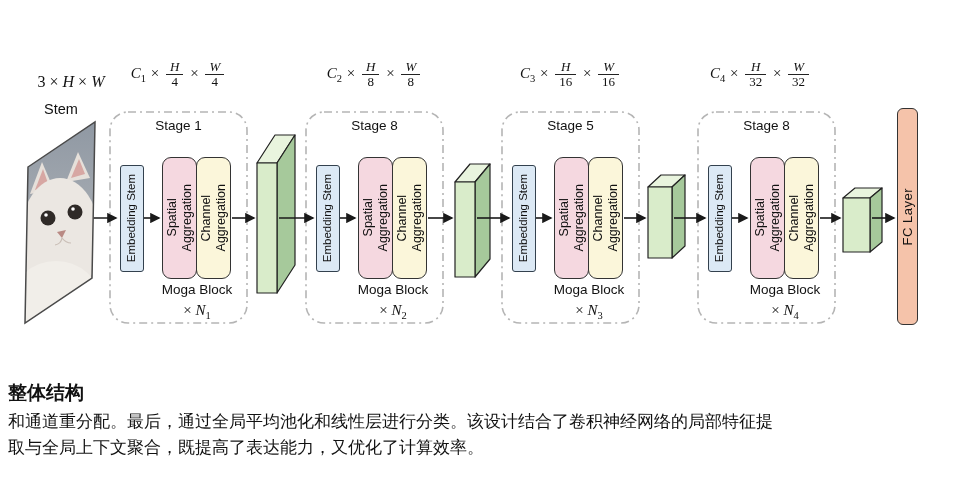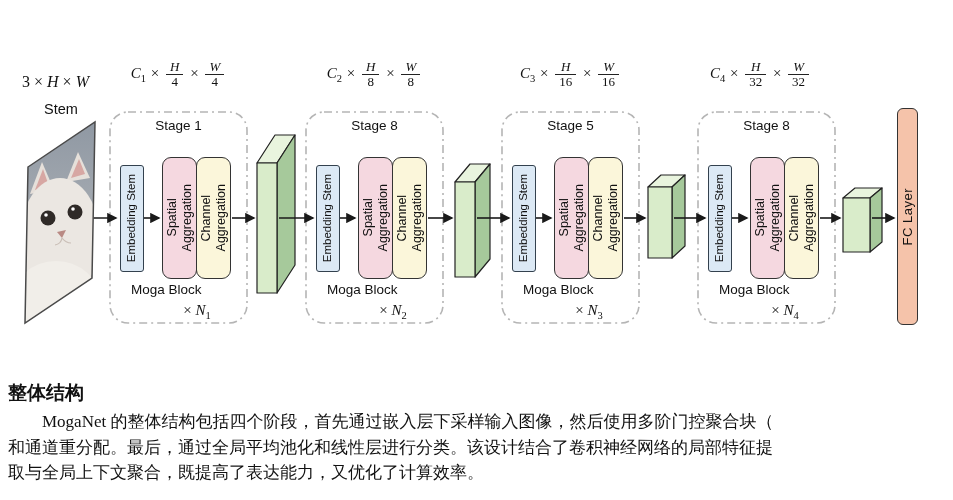--- a/index.html
+++ b/index.html
@@ -8,21 +8,21 @@
   .canvas{position:absolute;inset:0;}
 
   
   .diagram{position:absolute;left:0;top:0;width:953px;height:378px;}
   .overlay{position:absolute;left:0;top:0;width:953px;height:378px;}
   .overlay line{stroke:#1a1a1a;stroke-width:1.6;}
   .overlay .stage-rect{fill:none;stroke:#b5b5b5;stroke-width:1.6;stroke-dasharray:8 4 2 4;}
   .overlay polygon.slab{stroke:#222;stroke-width:1.2;stroke-linejoin:round;}
 
   .mathline{position:absolute;font-family:"Liberation Serif",serif;font-size:16px;
-            white-space:nowrap;}
+            text-align:center;white-space:nowrap;}
   .mathline i{font-style:italic;}
   .dim{position:absolute;top:60px;width:137px;text-align:center;
        font-family:"Liberation Serif",serif;font-size:15px;white-space:nowrap;}
   .dim sub{font-size:10.5px;}
   .dim .op{margin:0 1px;}
   .frac{display:inline-block;vertical-align:middle;text-align:center;
         font-size:13px;line-height:1.1;margin:0 2px;}
   .frac .num{display:block;border-bottom:1.2px solid #222;padding:0 4px;}
   .frac .den{display:block;padding:0 4px;}
   .mi{font-style:italic;}
@@ -37,21 +37,21 @@
            border:1.4px solid #33414e;border-radius:3px;
            display:flex;align-items:center;justify-content:center;box-sizing:border-box;}
   .aggbox{position:absolute;top:45px;width:35px;height:122px;border:1.4px solid #333;
           border-radius:9px;display:flex;align-items:center;justify-content:center;
           box-sizing:border-box;}
   .aggbox.sa{left:52px;z-index:2;}
   .aggbox.ca{left:86px;z-index:1;}
   .vtext{writing-mode:vertical-rl;transform:rotate(180deg);white-space:pre;
          text-align:center;font-size:12.5px;line-height:1.2;color:#111;}
   .stembox .vtext{font-size:11.5px;}
-  .block-label{position:absolute;top:170px;left:21px;width:132px;text-align:left;
+  .block-label{position:absolute;top:170px;left:21px;width:132px;text-align:center;
                font-size:13.5px;}
   .repeat{position:absolute;top:190px;left:21px;width:132px;text-align:center;
           font-family:"Liberation Serif",serif;font-size:15px;}
   .repeat sub{font-size:10.5px;}
   .repeat i{font-style:italic;}
 
   .fcbox{position:absolute;left:897px;top:108px;width:21px;height:217px;
          border:1.4px solid #333;border-radius:6px;display:flex;align-items:center;
          justify-content:center;box-sizing:border-box;}
   .fcbox .vtext{font-size:13px;letter-spacing:.5px;}
@@ -274,17 +274,16 @@
       </div>
     </div>
 
     <div class="fcbox" style="background-color: rgb(245, 195, 170);">
       <span class="vtext">FC Layer</span>
     </div>
   </div>
 
   <div class="caption">
     <h2>整体结构</h2>
-    <p class="indent">MogaNet 的整体结构包括四个阶段，首先通过嵌入层下采样输入图像，然后使用多阶门控聚合块（</p>
     <p>和通道重分配。最后，通过全局平均池化和线性层进行分类。该设计结合了卷积神经网络的局部特征提</p>
     <p>取与全局上下文聚合，既提高了表达能力，又优化了计算效率。</p>
   </div>
 </div>
 
 </body></html>

